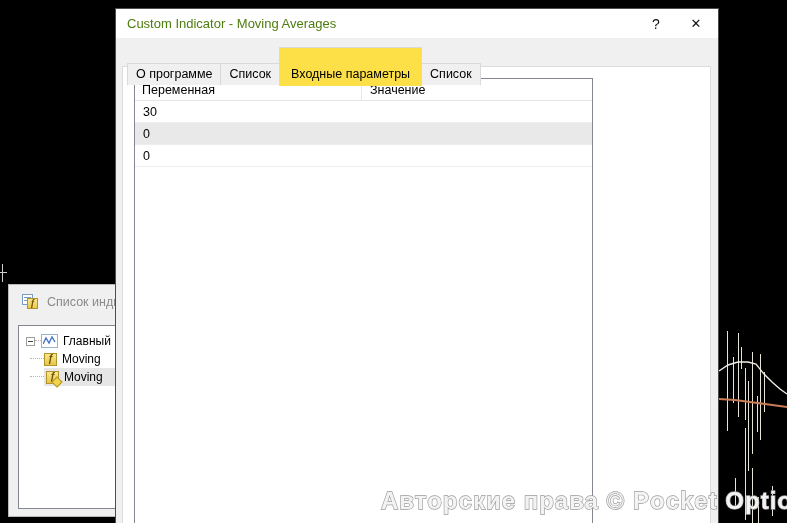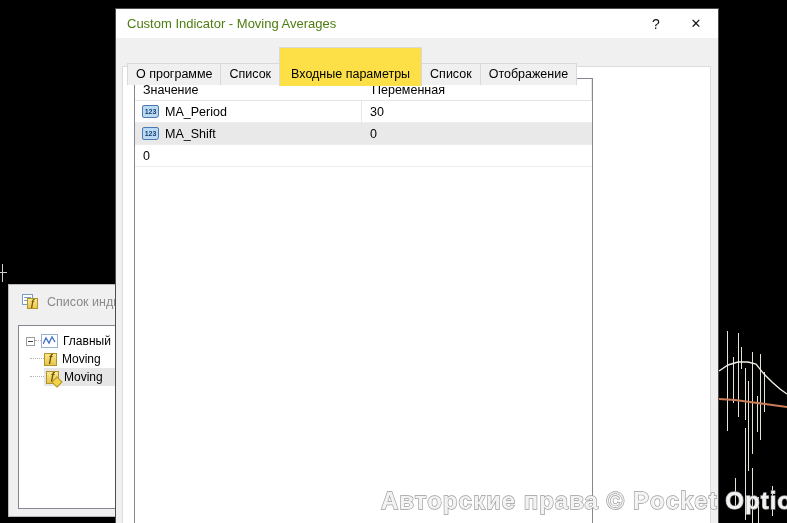--- a/index.html
+++ b/index.html
@@ -189,41 +189,32 @@
     <span class="titlebar-text">Custom Indicator - Moving Averages</span>
     <span class="cap-btn">?</span>
     <span class="cap-btn close">✕</span>
   </div>
 
   <div class="tabs">
     <span class="tab">О программе</span>
     <span class="tab">Список</span>
     <span class="tab active">Входные параметры</span>
     <span class="tab">Список</span>
-    <span class="tab">Отображение</span>
   </div>
 
   <div class="tab-page">
     <div class="param-list">
       <div class="p-row header">
+        <span class="p-cell p-c1">Переменная</span>
         <span class="p-cell p-c2">Значение</span>
-        <span class="p-cell p-c1">Переменная</span>
       </div>
       <div class="p-row">
-        <span class="p-cell p-c1">
-          <span class="int-icon">123</span>
-          <span>MA_Period</span>
-        </span>
         <span class="p-cell p-c2">30</span>
       </div>
       <div class="p-row selected">
-        <span class="p-cell p-c1">
-          <span class="int-icon">123</span>
-          <span>MA_Shift</span>
-        </span>
         <span class="p-cell p-c2">0</span>
       </div>
       <div class="p-row">
         <span class="p-cell p-c2">0</span>
       </div>
     </div>
   </div>
 </div>
 
 <div class="watermark">Авторские права © Pocket Option</div>

